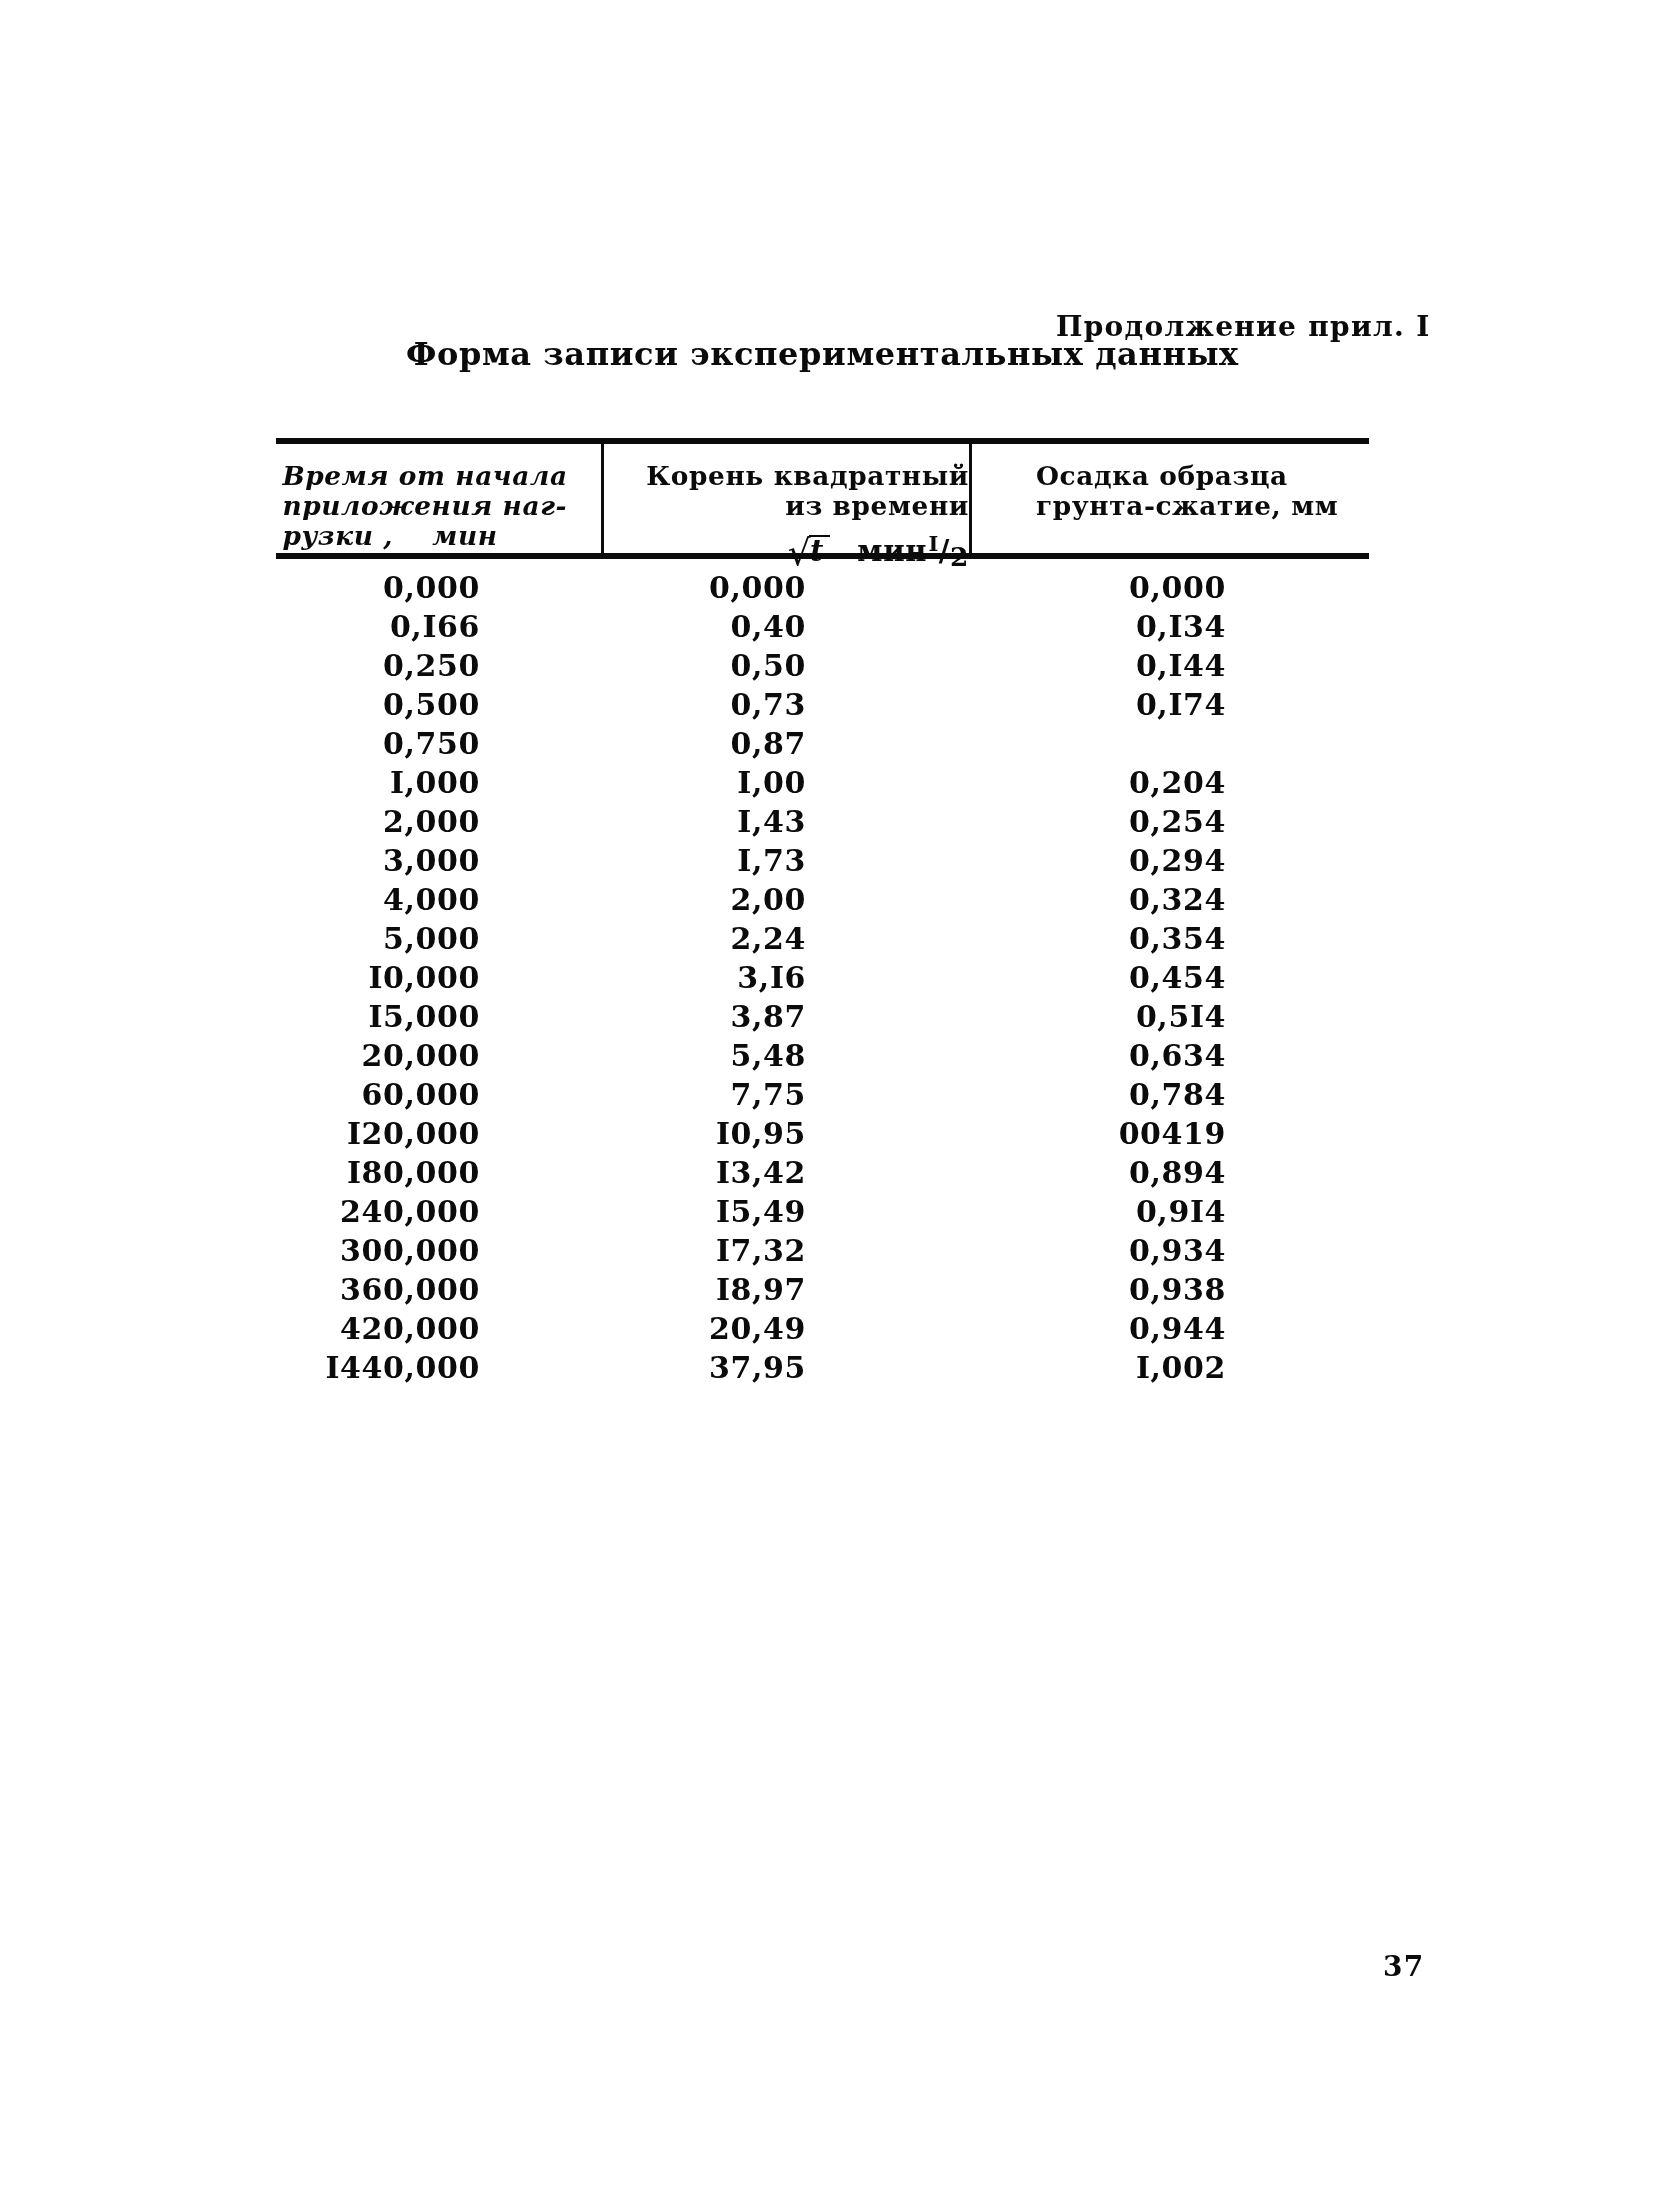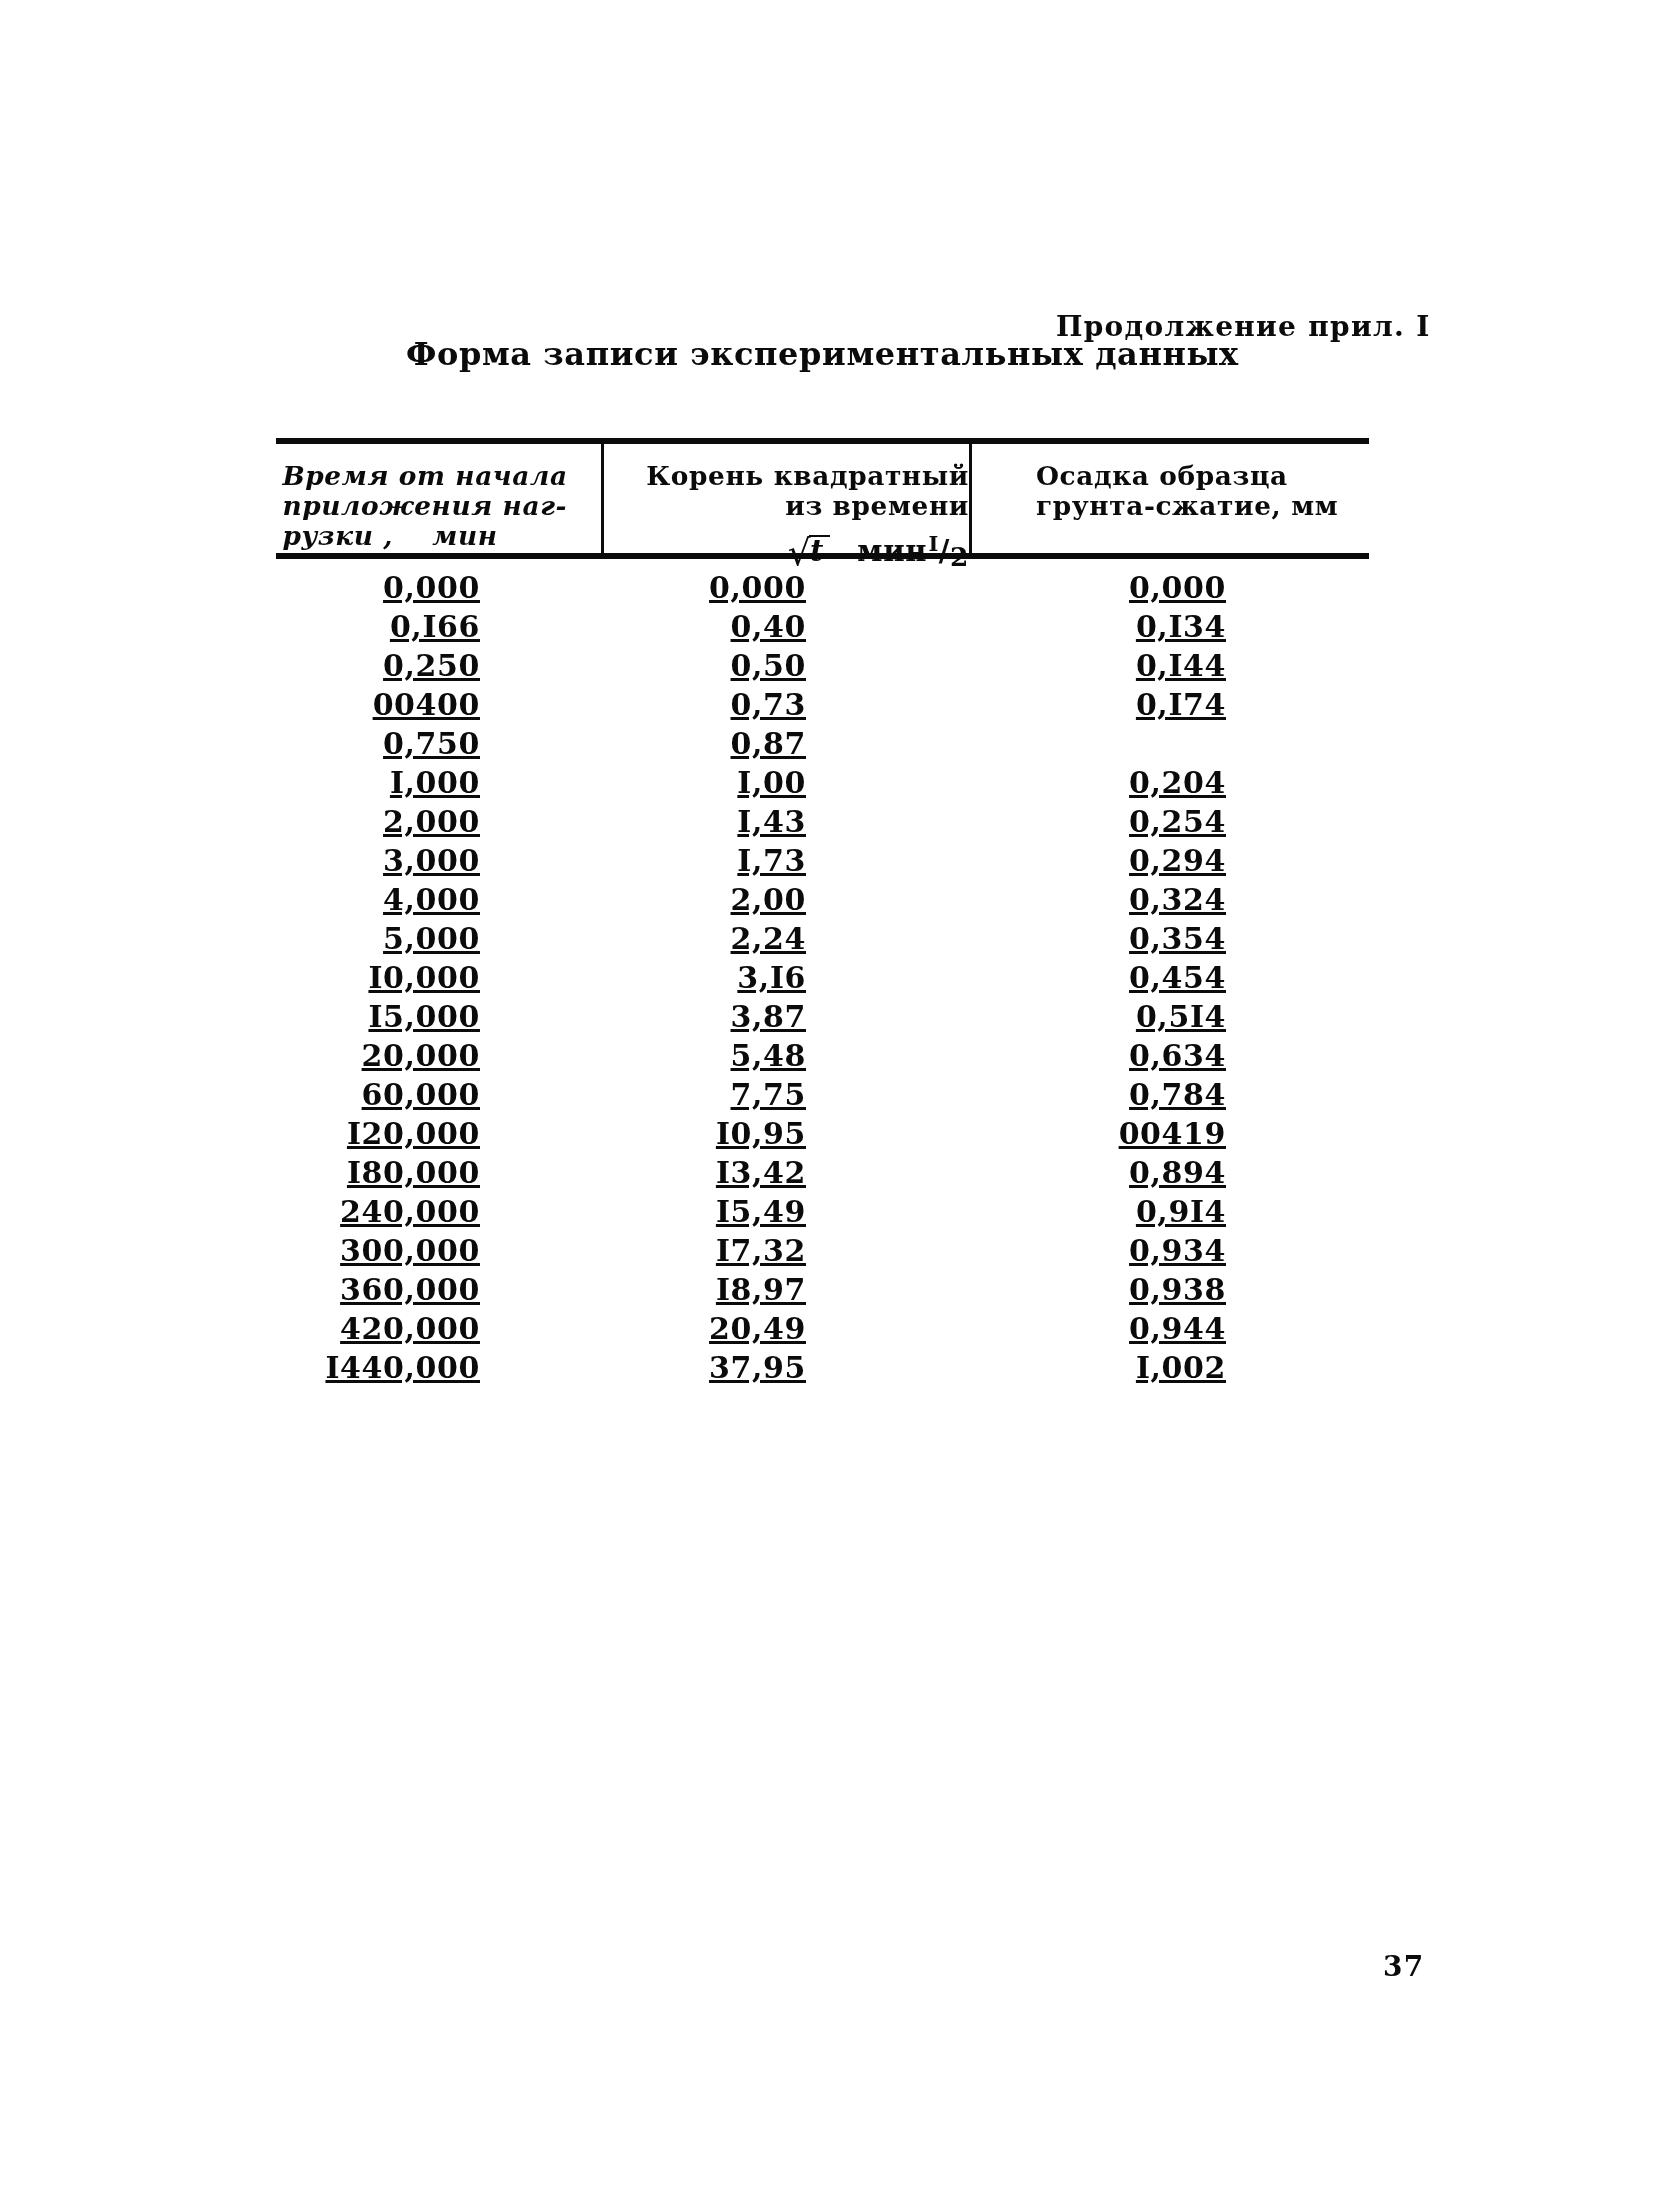--- a/index.html
+++ b/index.html
@@ -42,21 +42,21 @@
     border-top:2.6px solid #0b0b0b;
     padding:0 6.4px 0 1.3px;
     margin-left:-2.6px;
     display:inline-block;
     line-height:28px;
   }
   .unit { margin-left:27px; }
   .formula sup { font-size:21px; vertical-align:10.3px; margin-left:1.3px; }
   .formula .slash { font-size:29px; }
   .formula .den { font-size:26.4px; vertical-align:-5.2px; }
-  .tbody { padding-top:9px;text-decoration:underline; }
+  .tbody { padding-top:9px; }
   .trow { display:flex; height:39px; }
   .td {
     box-sizing:border-box;
     font-size:30px; line-height:39px; letter-spacing:0.6px;
     text-align:right; white-space:pre;
   }
   .td1 { width:328px; padding-right:124px; }
   .td2 { width:368px; padding-right:166px; }
   .td3 { width:397px; padding-right:143px; }
   .pagenum {
@@ -100,21 +100,21 @@
           <div class="td td1">0,I66</div>
           <div class="td td2">0,40</div>
           <div class="td td3">0,I34</div>
         </div>
         <div class="trow">
           <div class="td td1">0,250</div>
           <div class="td td2">0,50</div>
           <div class="td td3">0,I44</div>
         </div>
         <div class="trow">
-          <div class="td td1">00400</div>
+          <div class="td td1">0,500</div>
           <div class="td td2">0,73</div>
           <div class="td td3">0,I74</div>
         </div>
         <div class="trow">
           <div class="td td1">0,750</div>
           <div class="td td2">0,87</div>
         </div>
         <div class="trow">
           <div class="td td1">I,000</div>
           <div class="td td2">I,00</div>

